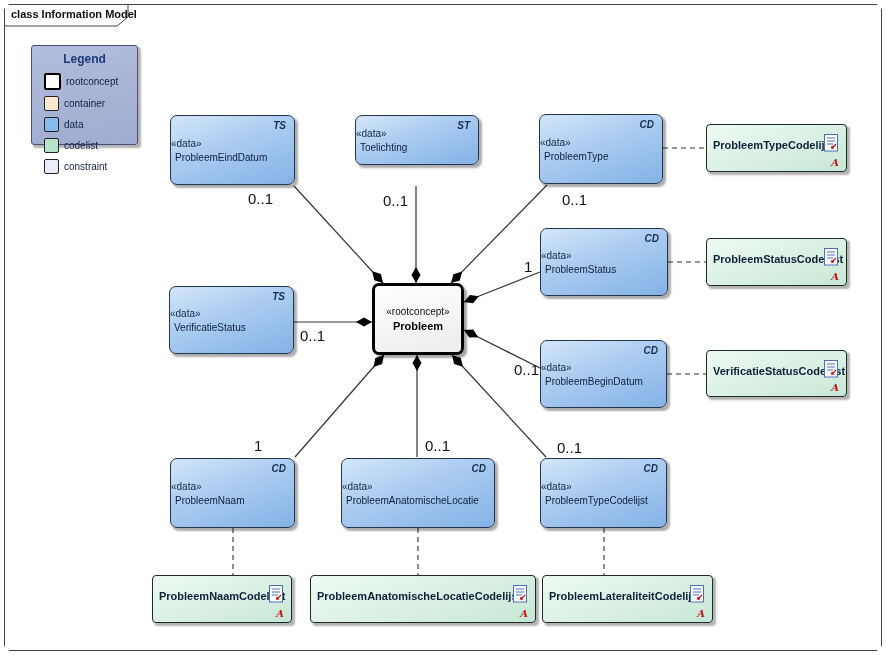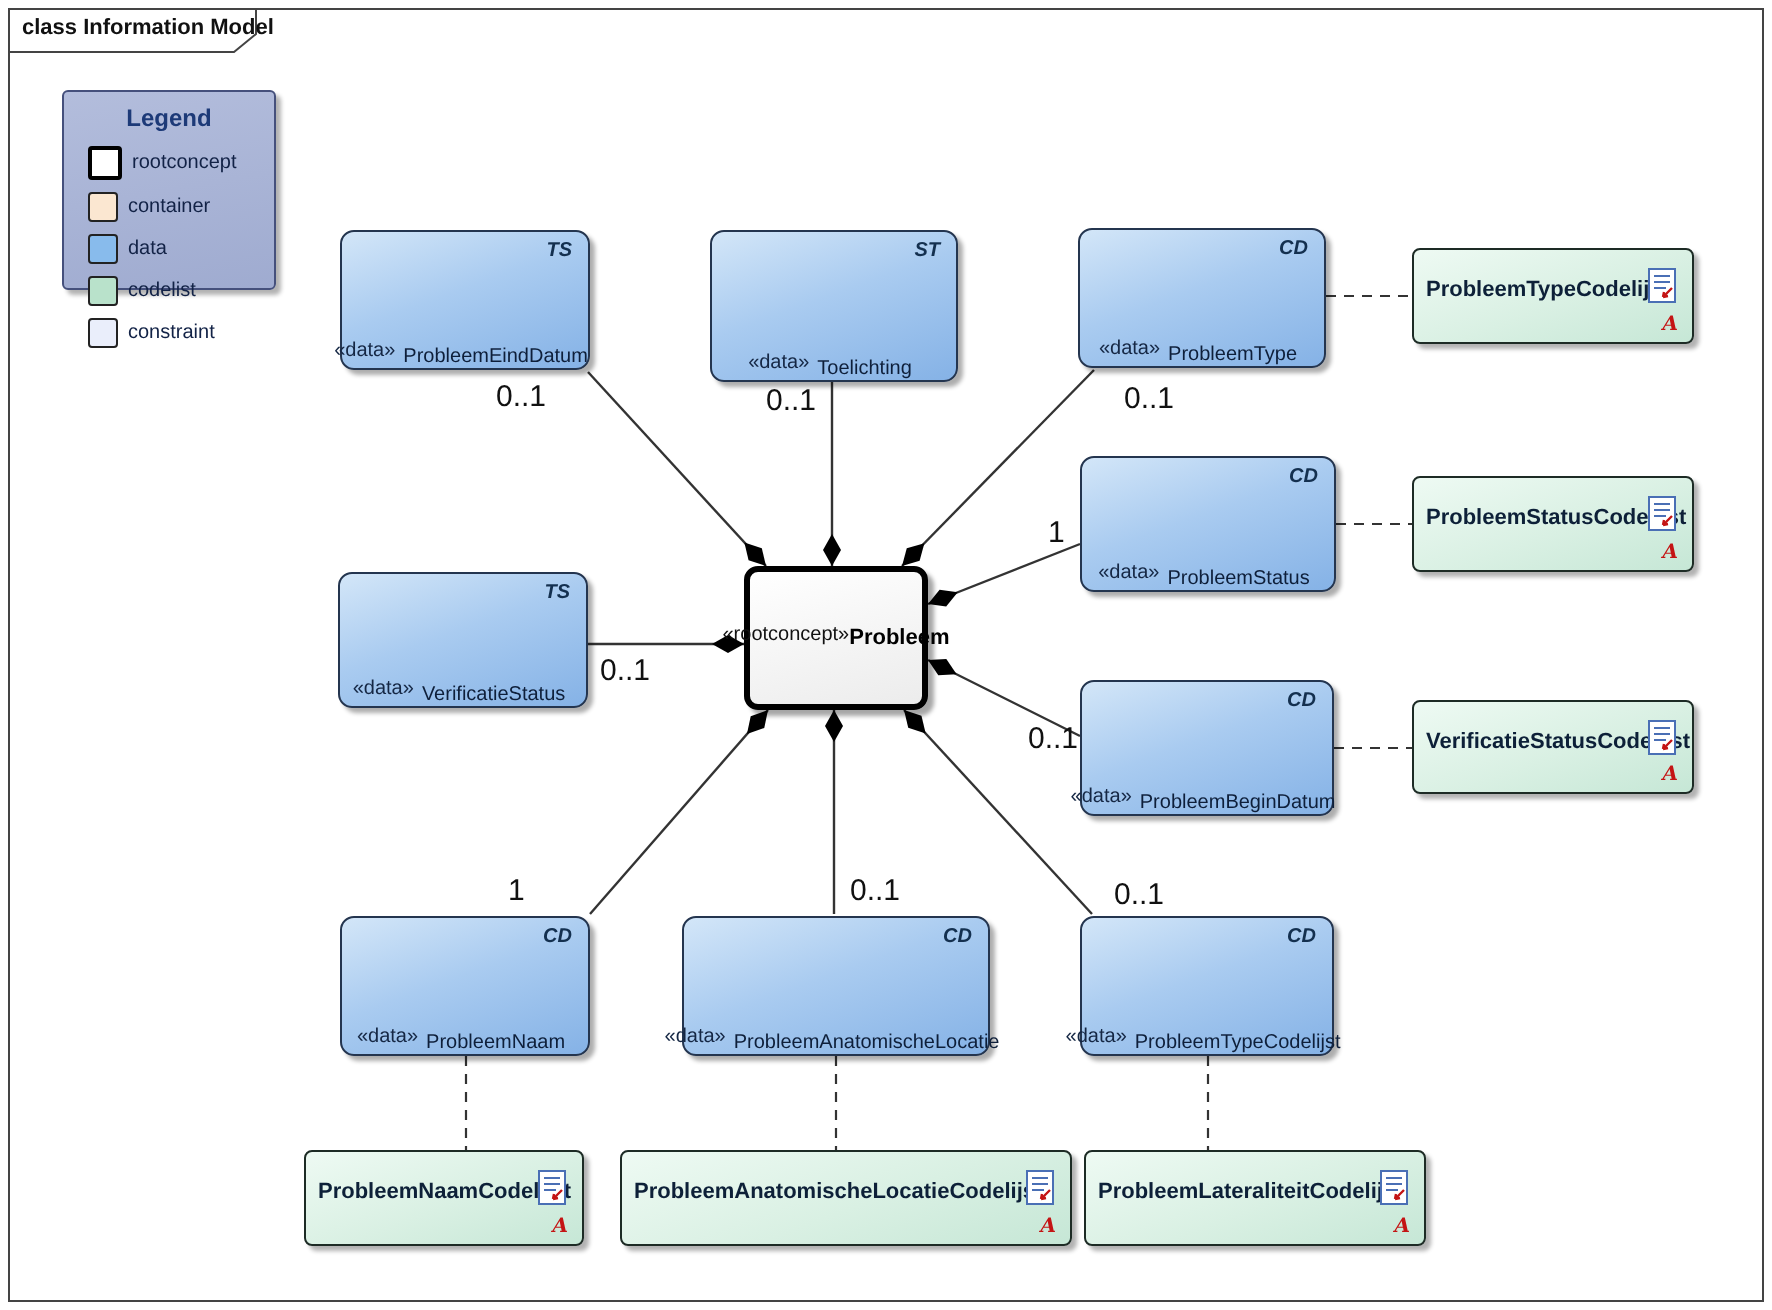--- a/index.html
+++ b/index.html
@@ -1,42 +1,42 @@
 <!DOCTYPE html>
 <html><head>
 <meta charset="utf-8">
 <style>
   html,body{margin:0;padding:0;background:#fff;}
   .canvas{position:relative;width:886px;height:655px;background:#ffffff;
-    font-family:"Liberation Sans",sans-serif;overflow:hidden;}
+    font-family:"Liberation Sans",sans-serif;overflow:hidden;border-radius:22px;}
   .layer{position:absolute;left:0;top:0;width:886px;height:655px;pointer-events:none;}
   .frame-tab-label{position:absolute;left:11px;top:8px;font-size:11px;font-weight:bold;color:#111;}
 
   
   .legend{position:absolute;left:31px;top:45px;width:107px;height:100px;
     background:linear-gradient(170deg,#b3bddc,#9fabd0);border:1px solid #45507c;border-radius:3px;
     box-shadow:2.5px 2.5px 2px rgba(0,0,0,0.30);padding:6px 0 0 0;box-sizing:border-box;}
   .legend-title{text-align:center;font-size:12px;font-weight:bold;color:#1d3a78;margin-bottom:7px;}
   .legend-item{display:flex;align-items:center;gap:5px;margin:0 0 6px 12px;}
   .swatch{width:13px;height:13px;border:1px solid #222;border-radius:2px;background:#fff;flex:0 0 auto;}
   .swatch.thick{border-width:2px;border-color:#000;}
   .legend-item span{font-size:10px;color:#122246;}
 
   
   .node{position:absolute;background:linear-gradient(160deg,#d3e6f8 0%,#a9cbf0 45%,#85b2e6 100%);
     border:1px solid #24354f;border-radius:7px;box-shadow:2.5px 2.5px 2px rgba(0,0,0,0.32);
-    display:flex;flex-direction:row;align-items:flex-end;justify-content:center;box-sizing:border-box;}
+    display:flex;flex-direction:column;align-items:flex-start;justify-content:center;box-sizing:border-box;}
   .node .tag{position:absolute;top:4px;right:8px;font-size:10px;font-style:italic;font-weight:bold;color:#14304f;}
   .node .stereo{font-size:10px;color:#152744;margin-bottom:3px;}
   .node .nm{font-size:10px;font-weight:normal;color:#0e1f3a;text-align:center;padding:0 4px;}
 
   
   .root{position:absolute;left:372px;top:283px;width:92px;height:72px;
     background:linear-gradient(165deg,#ffffff,#ececec);border:3px solid #000;border-radius:7px;
-    box-shadow:3px 3px 2px rgba(0,0,0,0.35);display:flex;flex-direction:row;align-items:center;
+    box-shadow:3px 3px 2px rgba(0,0,0,0.35);display:flex;flex-direction:column;align-items:center;
     justify-content:center;box-sizing:border-box;}
   .root .stereo{font-size:10px;color:#111;margin-bottom:3px;}
   .root .nm{font-size:11px;font-weight:bold;color:#000;}
 
   
   .codelist{position:absolute;background:linear-gradient(160deg,#eefaf3 0%,#d9f0e3 55%,#c6e7d6 100%);
     border:1px solid #1d2b25;border-radius:4px;box-shadow:2.5px 2.5px 2px rgba(0,0,0,0.30);
     box-sizing:border-box;}
   .codelist .nm{position:absolute;left:6px;right:28px;top:14px;text-align:center;
     font-size:11px;font-weight:bold;color:#0d2038;}
@@ -108,21 +108,21 @@
   <div class="root">
     <div class="stereo">«rootconcept»</div>
     <div class="nm">Probleem</div>
   </div>
 
   <div class="node" style="left:170px;top:115px;width:125px;height:70px;">
     <span class="tag">TS</span>
     <div class="stereo">«data»</div>
     <div class="nm">ProbleemEindDatum</div>
   </div>
-  <div class="node" style="left:355px;top:115px;width:124px;height:76px;">
+  <div class="node" style="left:355px;top:115px;width:124px;height:50px;">
     <span class="tag">ST</span>
     <div class="stereo">«data»</div>
     <div class="nm">Toelichting</div>
   </div>
   <div class="node" style="left:539px;top:114px;width:124px;height:70px;">
     <span class="tag">CD</span>
     <div class="stereo">«data»</div>
     <div class="nm">ProbleemType</div>
   </div>
   <div class="node" style="left:540px;top:228px;width:128px;height:68px;">

